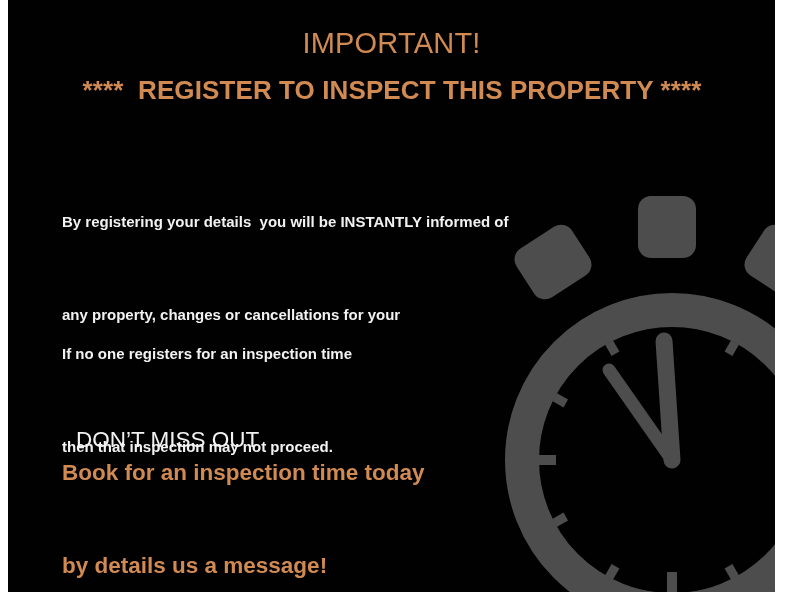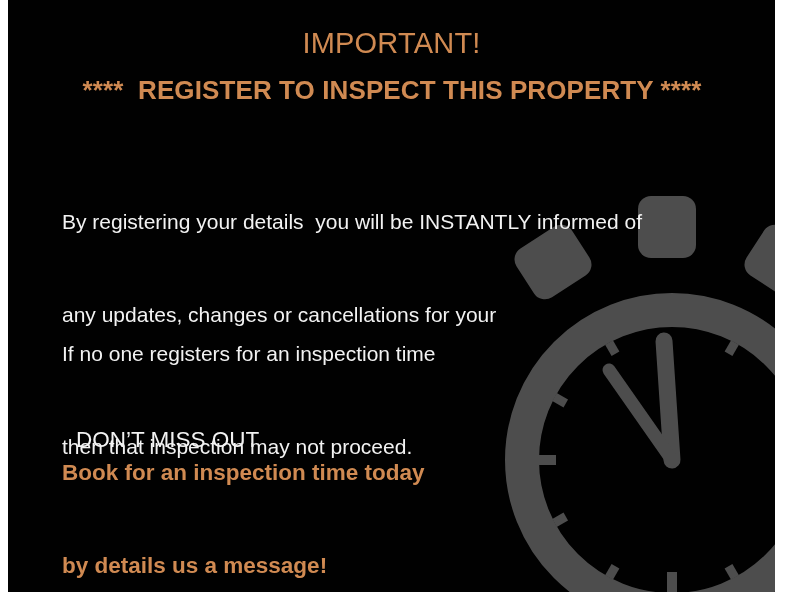--- a/index.html
+++ b/index.html
@@ -79,22 +79,22 @@
     font-weight: bold;
     letter-spacing: 0.1px;
     line-height: 1.15;
     white-space: pre;
   }
 
   .body-block {
     position: absolute;
     left: 54px;
     color: #f2f2f2;
-    font-size: 21px;
-    font-weight: normal;
+    font-size: 15px;
+    font-weight: bold;
     line-height: 31px;
     white-space: pre;
   }
 
   #para-1 { top: 144px; }
   #para-2 { top: 276px; }
 
   #tagline {
     position: absolute;
     left: 68px;
@@ -178,21 +178,21 @@
     </svg>
 
     <div id="copy">
 
       <div class="hdr-1">IMPORTANT!</div>
 
       <div class="hdr-2">****  REGISTER TO INSPECT THIS PROPERTY ****</div>
 
       <div class="body-block" id="para-1">
         <span class="line">By registering your details  you will be INSTANTLY informed of</span>
-        <span class="line">any updates, changes or cancellations for your</span>
+        <span class="line">any property, changes or cancellations for your</span>
       </div>
 
       <div class="body-block" id="para-2">
         <span class="line">If no one registers for an inspection time</span>
         <span class="line">then that inspection may not proceed.</span>
       </div>
 
       <div id="tagline">
         <span class="line">DON’T MISS OUT</span>
       </div>

